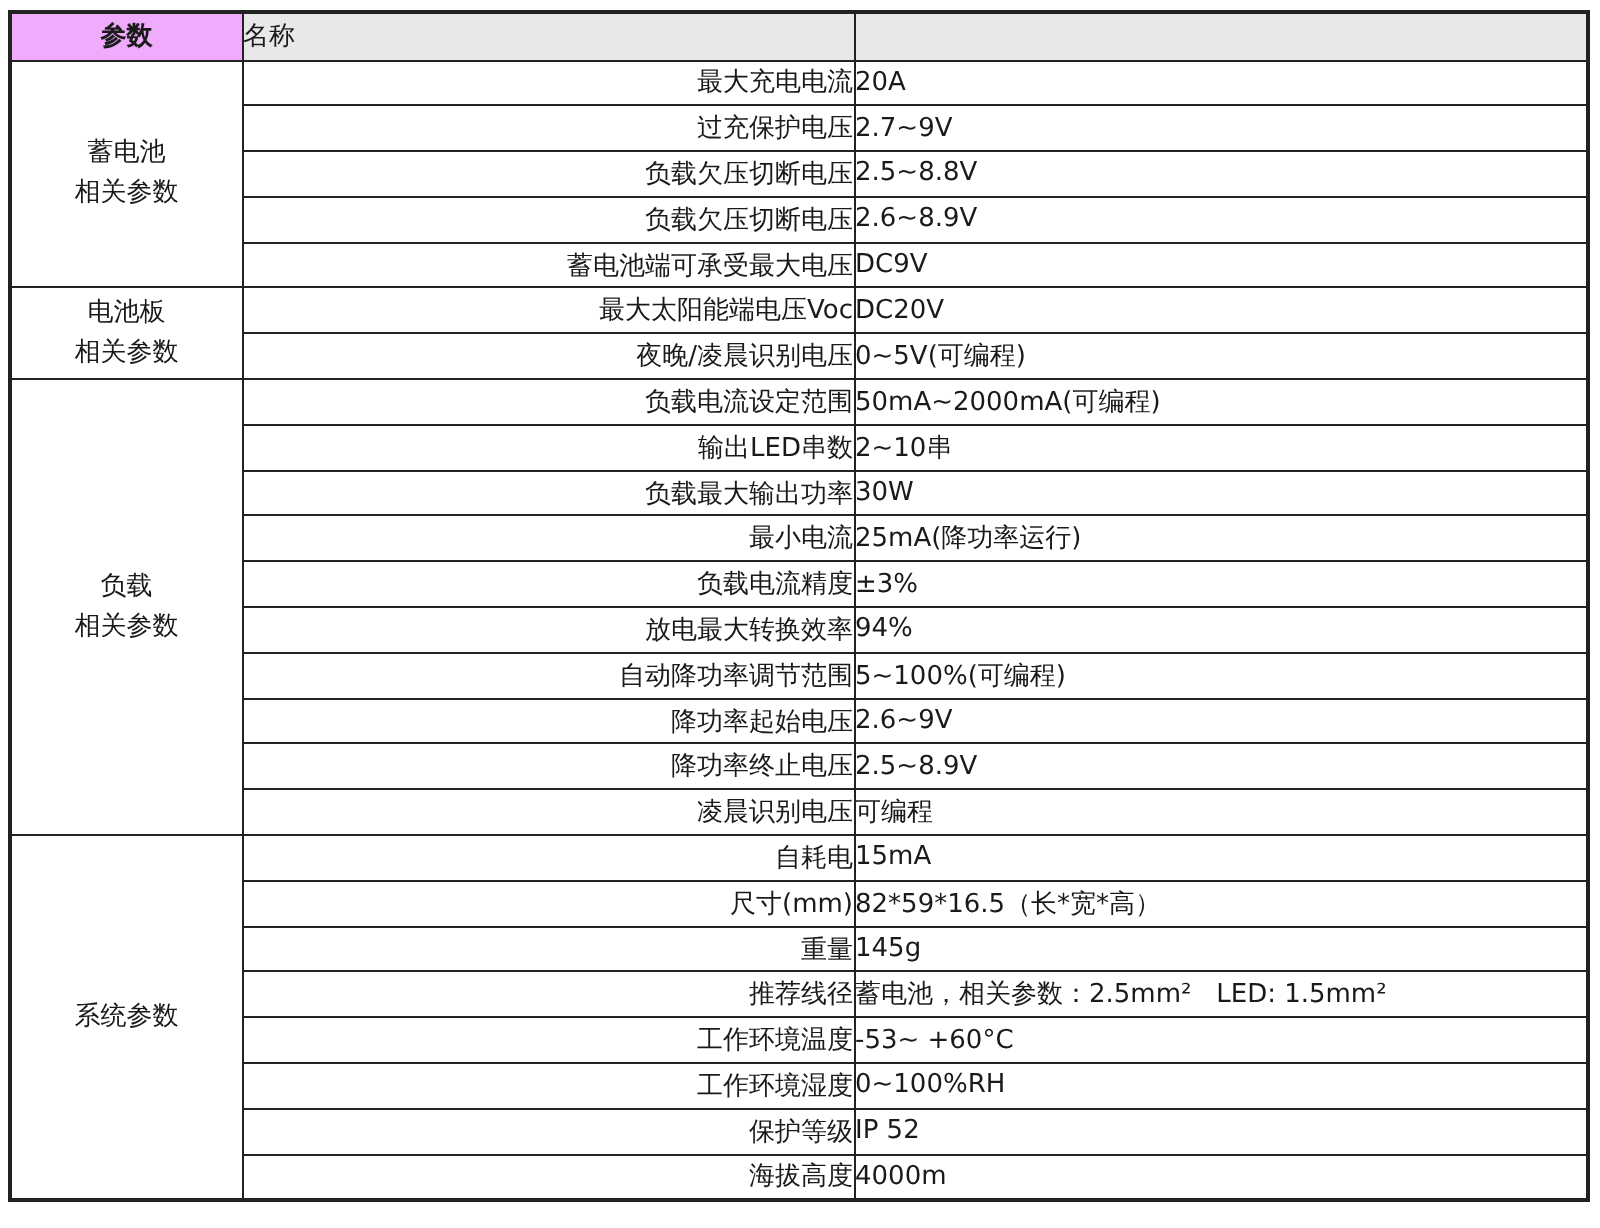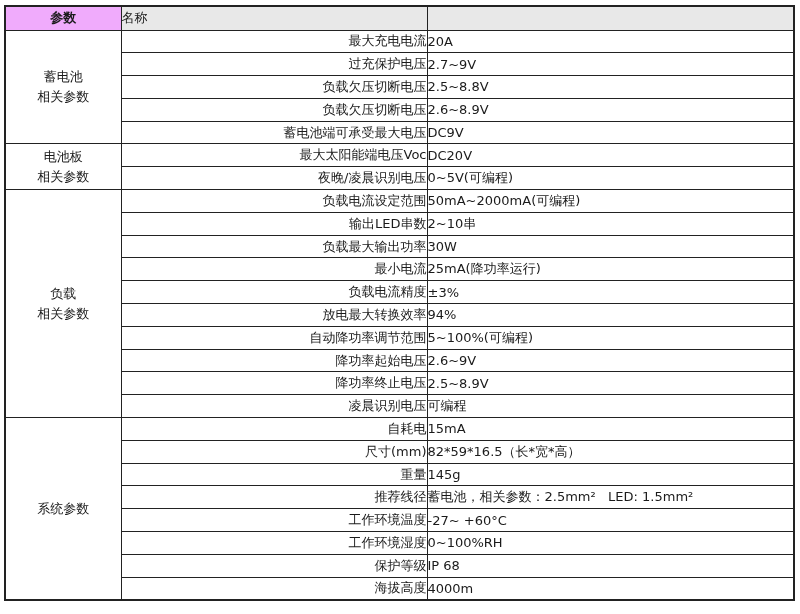--- a/index.html
+++ b/index.html
@@ -177,29 +177,29 @@
     <tr class="row">
       <td class="name">重量</td>
       <td class="val">145g</td>
     </tr>
     <tr class="row">
       <td class="name">推荐线径</td>
       <td class="val">蓄电池，相关参数：2.5mm²   LED: 1.5mm²</td>
     </tr>
     <tr class="row">
       <td class="name">工作环境温度</td>
-      <td class="val">-27~ +60°C</td>
+      <td class="val">-53~ +60°C</td>
     </tr>
     <tr class="row">
       <td class="name">工作环境湿度</td>
       <td class="val">0~100%RH</td>
     </tr>
     <tr class="row">
       <td class="name">保护等级</td>
-      <td class="val">IP 68</td>
+      <td class="val">IP 52</td>
     </tr>
     <tr class="row">
       <td class="name">海拔高度</td>
       <td class="val">4000m</td>
     </tr>
 
   </tbody>
     </table>
 </div>
 

